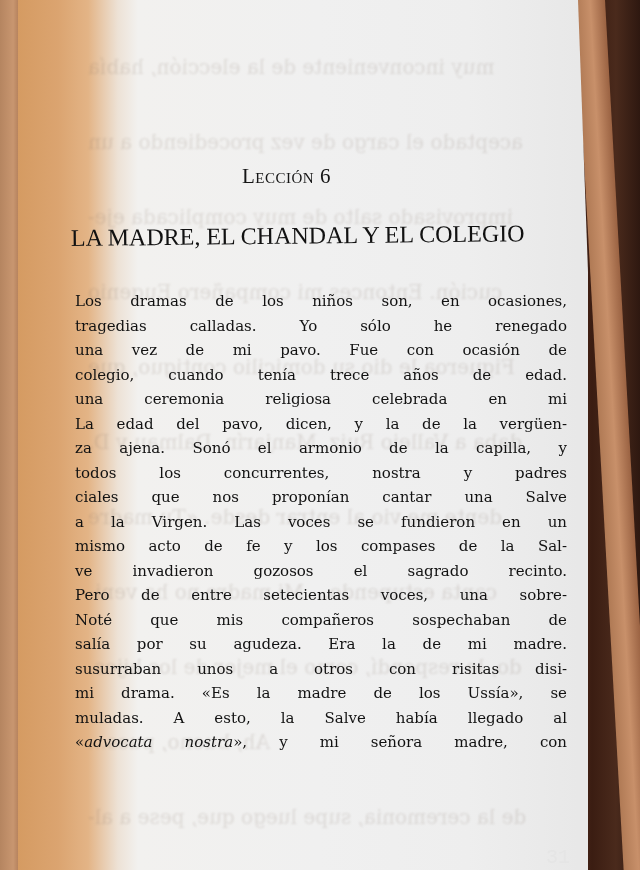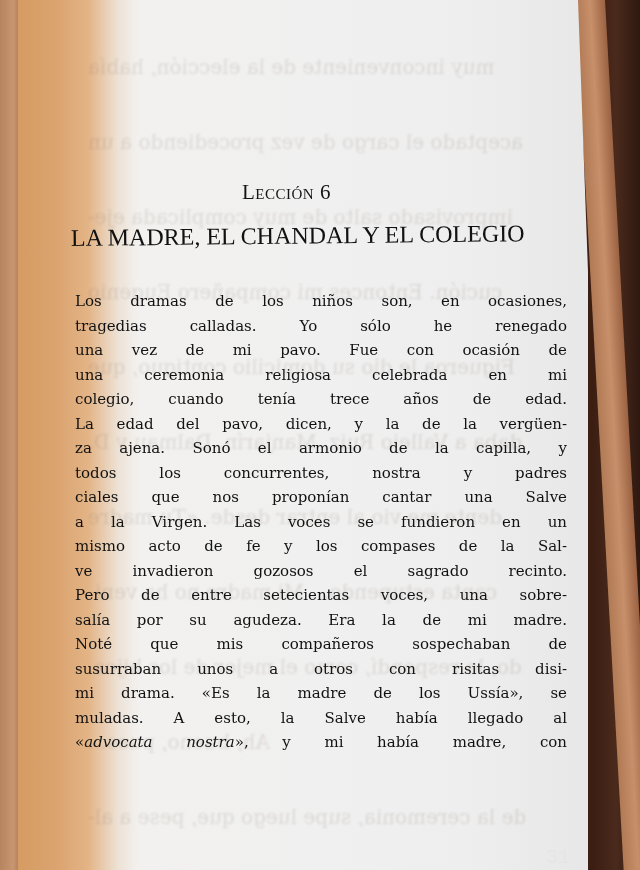--- a/index.html
+++ b/index.html
@@ -69,21 +69,21 @@
       pointer-events: none;
     }
     .content {
       position: absolute;
       left: 0; top: 0;
       width: 640px; height: 870px;
       color: #141414;
     }
     .lesson-label {
       position: absolute;
-      left: 242px; top: 180px;
+      left: 242px; top: 164px;
       font-family: "Liberation Serif", serif;
       font-size: 21px;
       letter-spacing: 0.5px;
       font-variant: small-caps;
       color: #151515;
     }
     .chapter-title {
       position: absolute;
       left: 71px; top: 225px;
       font-family: "Liberation Serif", serif;
@@ -145,32 +145,32 @@
 </div>
 
 <div class="content">
   <div class="lesson-label">Lección 6</div>
   <div class="chapter-title">LA MADRE, EL CHANDAL Y EL COLEGIO</div>
 
   <div class="body-text">
     <span class="line">Los dramas de los niños son, en ocasiones,</span>
     <span class="line">tragedias calladas. Yo sólo he renegado</span>
     <span class="line">una vez de mi pavo. Fue con ocasión de</span>
+    <span class="line">colegio, cuando tenía trece años de edad.</span>
     <span class="line">una ceremonia religiosa celebrada en mi</span>
-    <span class="line">colegio, cuando tenía trece años de edad.</span>
     <span class="line">La edad del pavo, dicen, y la de la vergüen-</span>
     <span class="line">za ajena. Sonó el armonio de la capilla, y</span>
     <span class="line">todos los concurrentes, nostra y padres</span>
     <span class="line">ciales que nos proponían cantar una Salve</span>
     <span class="line">a la Virgen. Las voces se fundieron en un</span>
     <span class="line">mismo acto de fe y los compases de la Sal-</span>
     <span class="line">ve invadieron gozosos el sagrado recinto.</span>
     <span class="line">Pero de entre setecientas voces, una sobre-</span>
+    <span class="line">Noté que mis compañeros sospechaban de</span>
     <span class="line">salía por su agudeza. Era la de mi madre.</span>
-    <span class="line">Noté que mis compañeros sospechaban de</span>
     <span class="line">susurraban unos a otros con risitas disi-</span>
     <span class="line">mi drama. «Es la madre de los Ussía», se</span>
     <span class="line">muladas. A esto, la Salve había llegado al</span>
-    <span class="line last"><span>«</span><span class="italic">advocata nostra</span><span>», y mi había madre, con</span></span>
+    <span class="line last"><span>«</span><span class="italic">advocata nostra</span><span>», y mi señora madre, con</span></span>
   </div>
 
   <div class="page-number">31</div>
 </div>
 
 </body></html>

